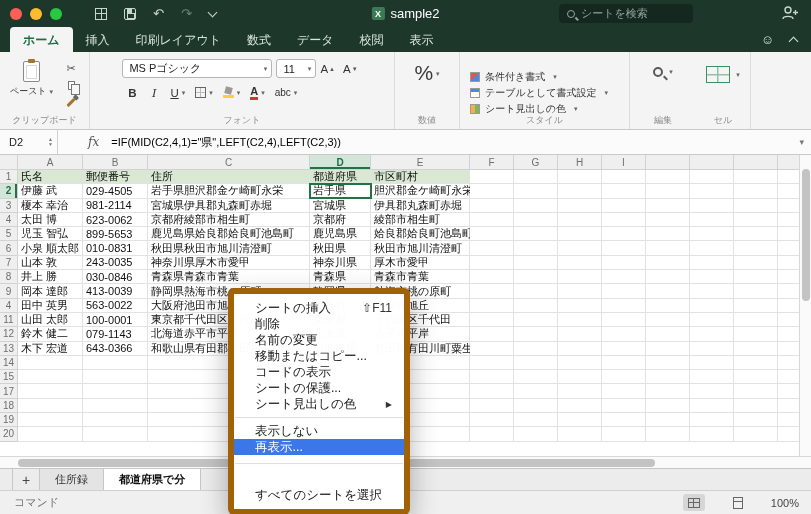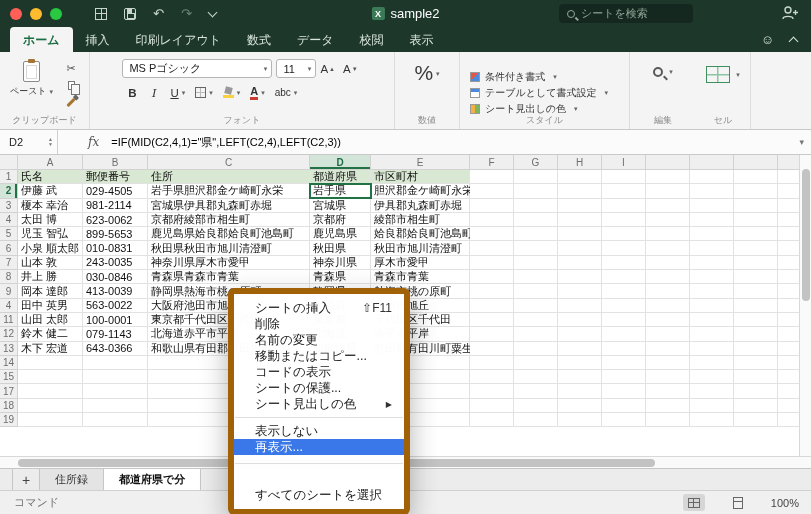--- a/index.html
+++ b/index.html
@@ -616,20 +616,36 @@
       <div class="gc" style="width: 99px;"></div>
       <div class="gc" style="width: 44px;"></div>
       <div class="gc" style="width: 44px;"></div>
       <div class="gc" style="width: 44px;"></div>
       <div class="gc" style="width: 44px;"></div>
       <div class="gc" style="width: 44px;"></div>
       <div class="gc" style="width: 44px;"></div>
       <div class="gc" style="width: 44px;"></div>
       <div class="gc" style="width: 33px;"></div>
     </div>
+    <div class="grow">
+      <div class="gh" style="width: 18px;">20</div>
+      <div class="gc" style="width: 65px;"></div>
+      <div class="gc" style="width: 65px;"></div>
+      <div class="gc" style="width: 162px;"></div>
+      <div class="gc" style="width: 61px;"></div>
+      <div class="gc" style="width: 99px;"></div>
+      <div class="gc" style="width: 44px;"></div>
+      <div class="gc" style="width: 44px;"></div>
+      <div class="gc" style="width: 44px;"></div>
+      <div class="gc" style="width: 44px;"></div>
+      <div class="gc" style="width: 44px;"></div>
+      <div class="gc" style="width: 44px;"></div>
+      <div class="gc" style="width: 44px;"></div>
+      <div class="gc" style="width: 33px;"></div>
+    </div>
   </div>
 <div class="vscroll">
     <div class="vthumb"></div>
   </div>
 <div class="hscroll">
     <div class="hthumb"></div>
   </div>
 
 <div class="tabbar">
   <div class="addtab">+</div>

